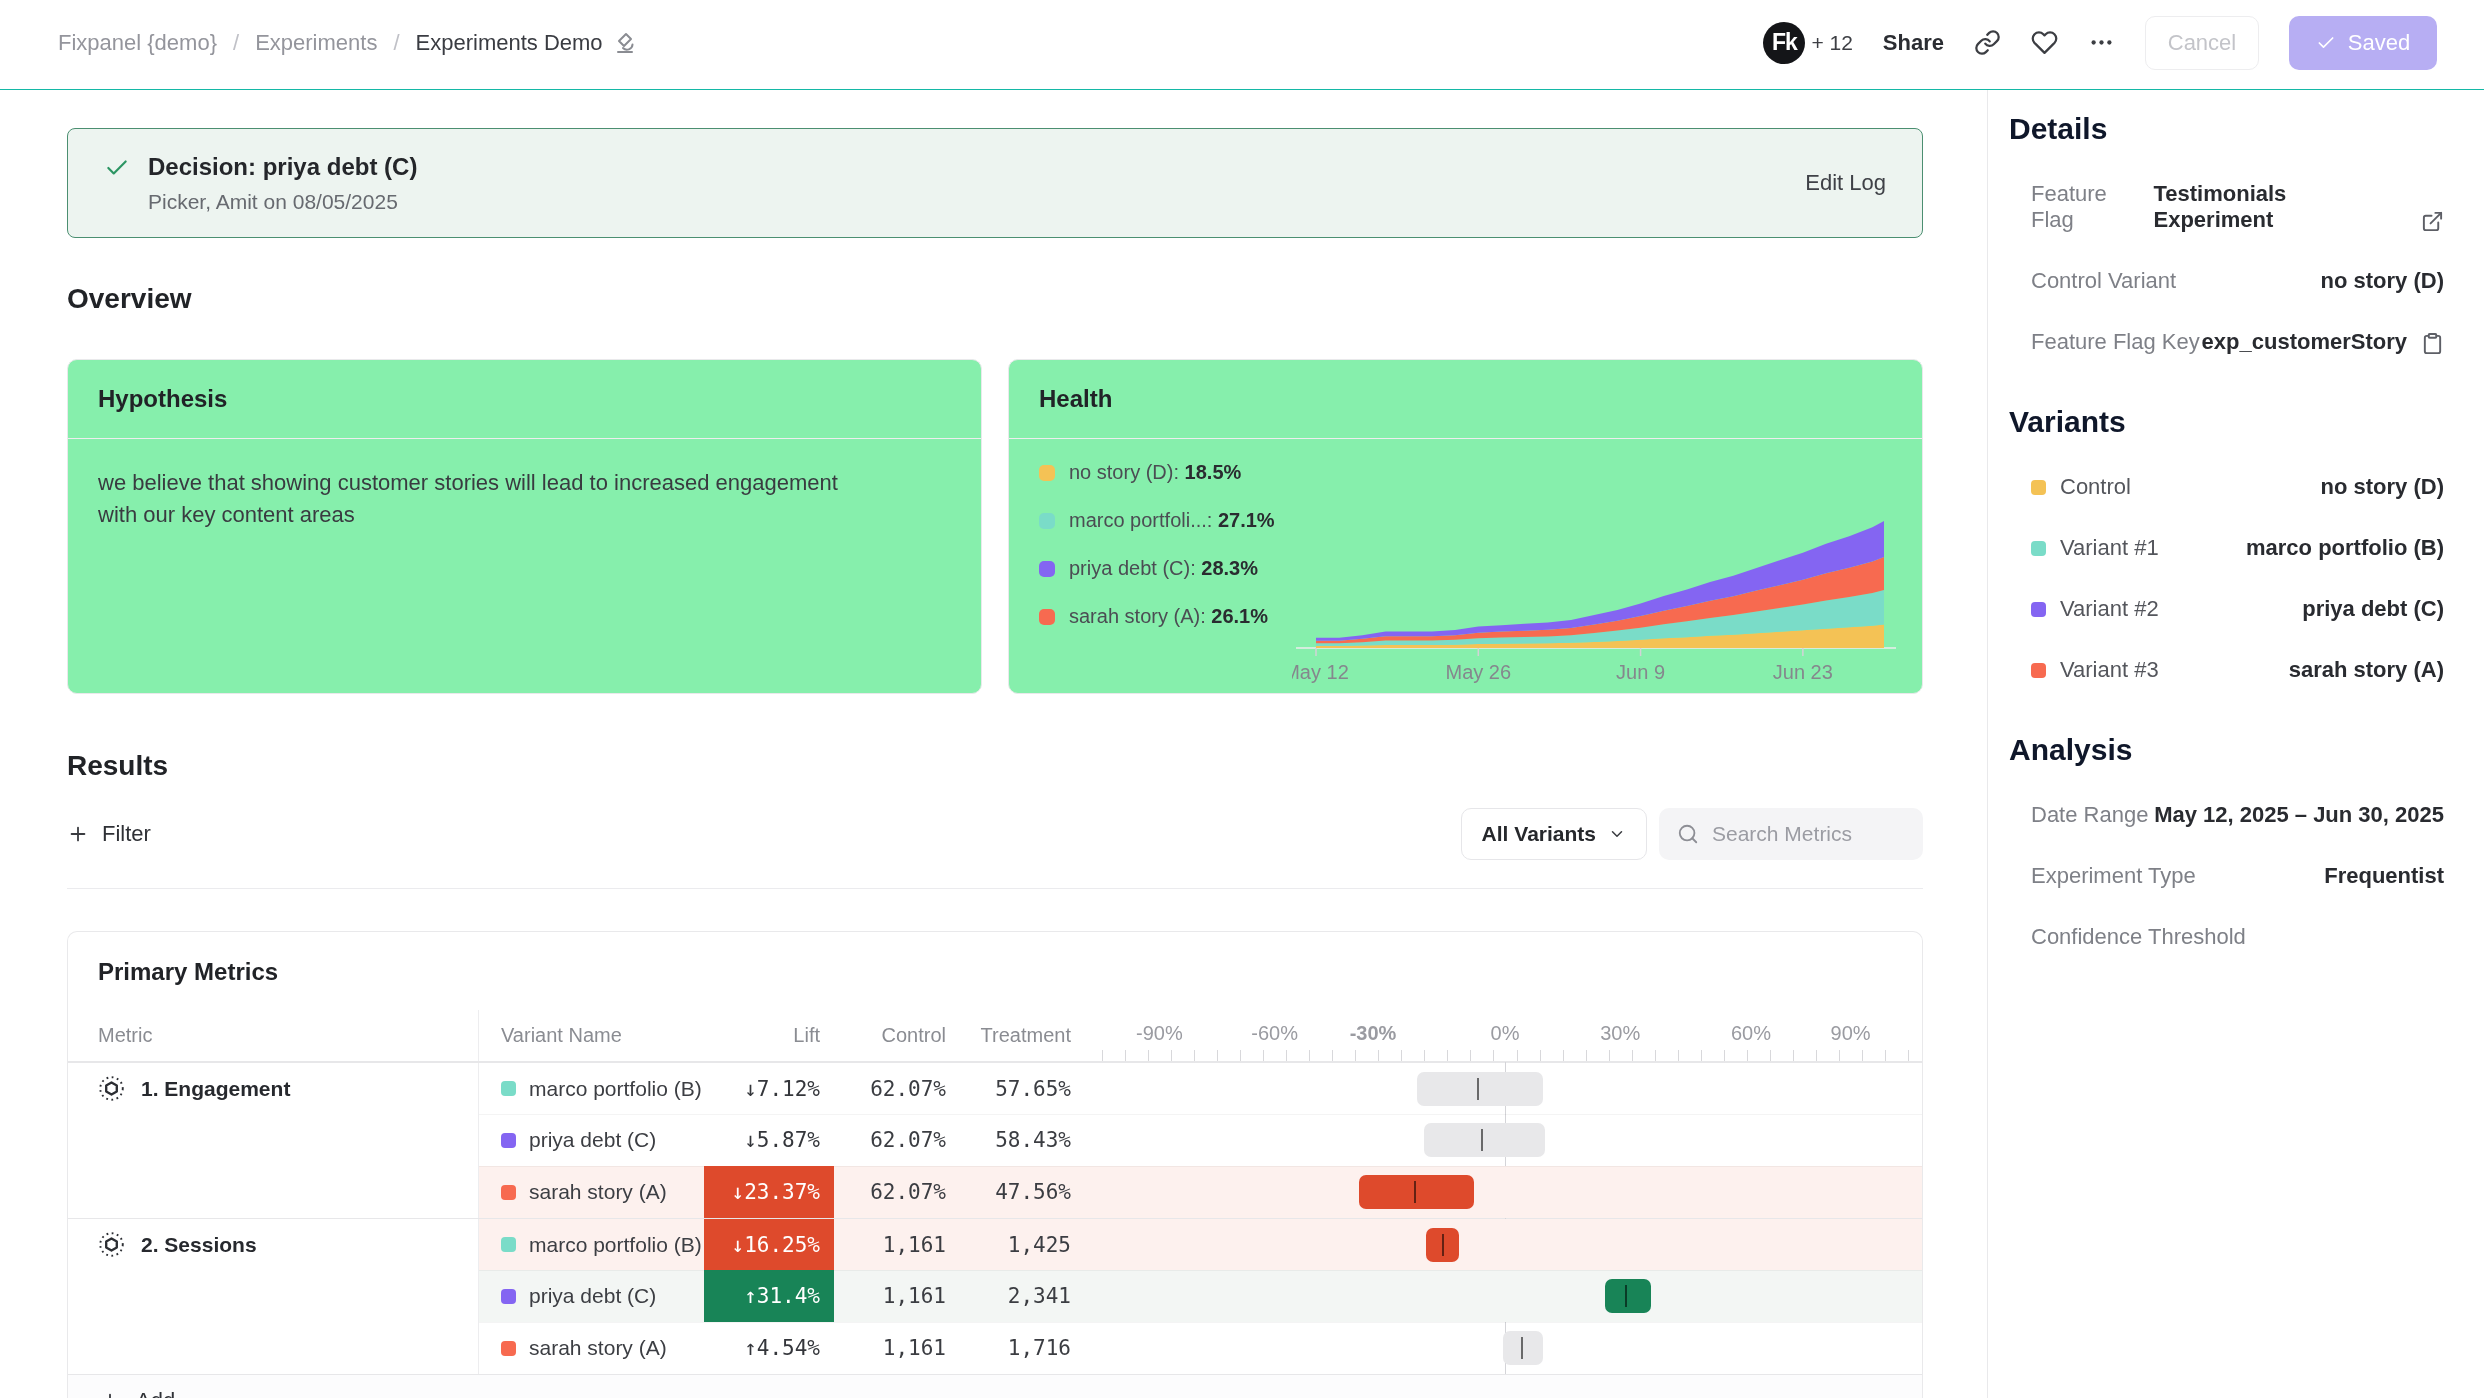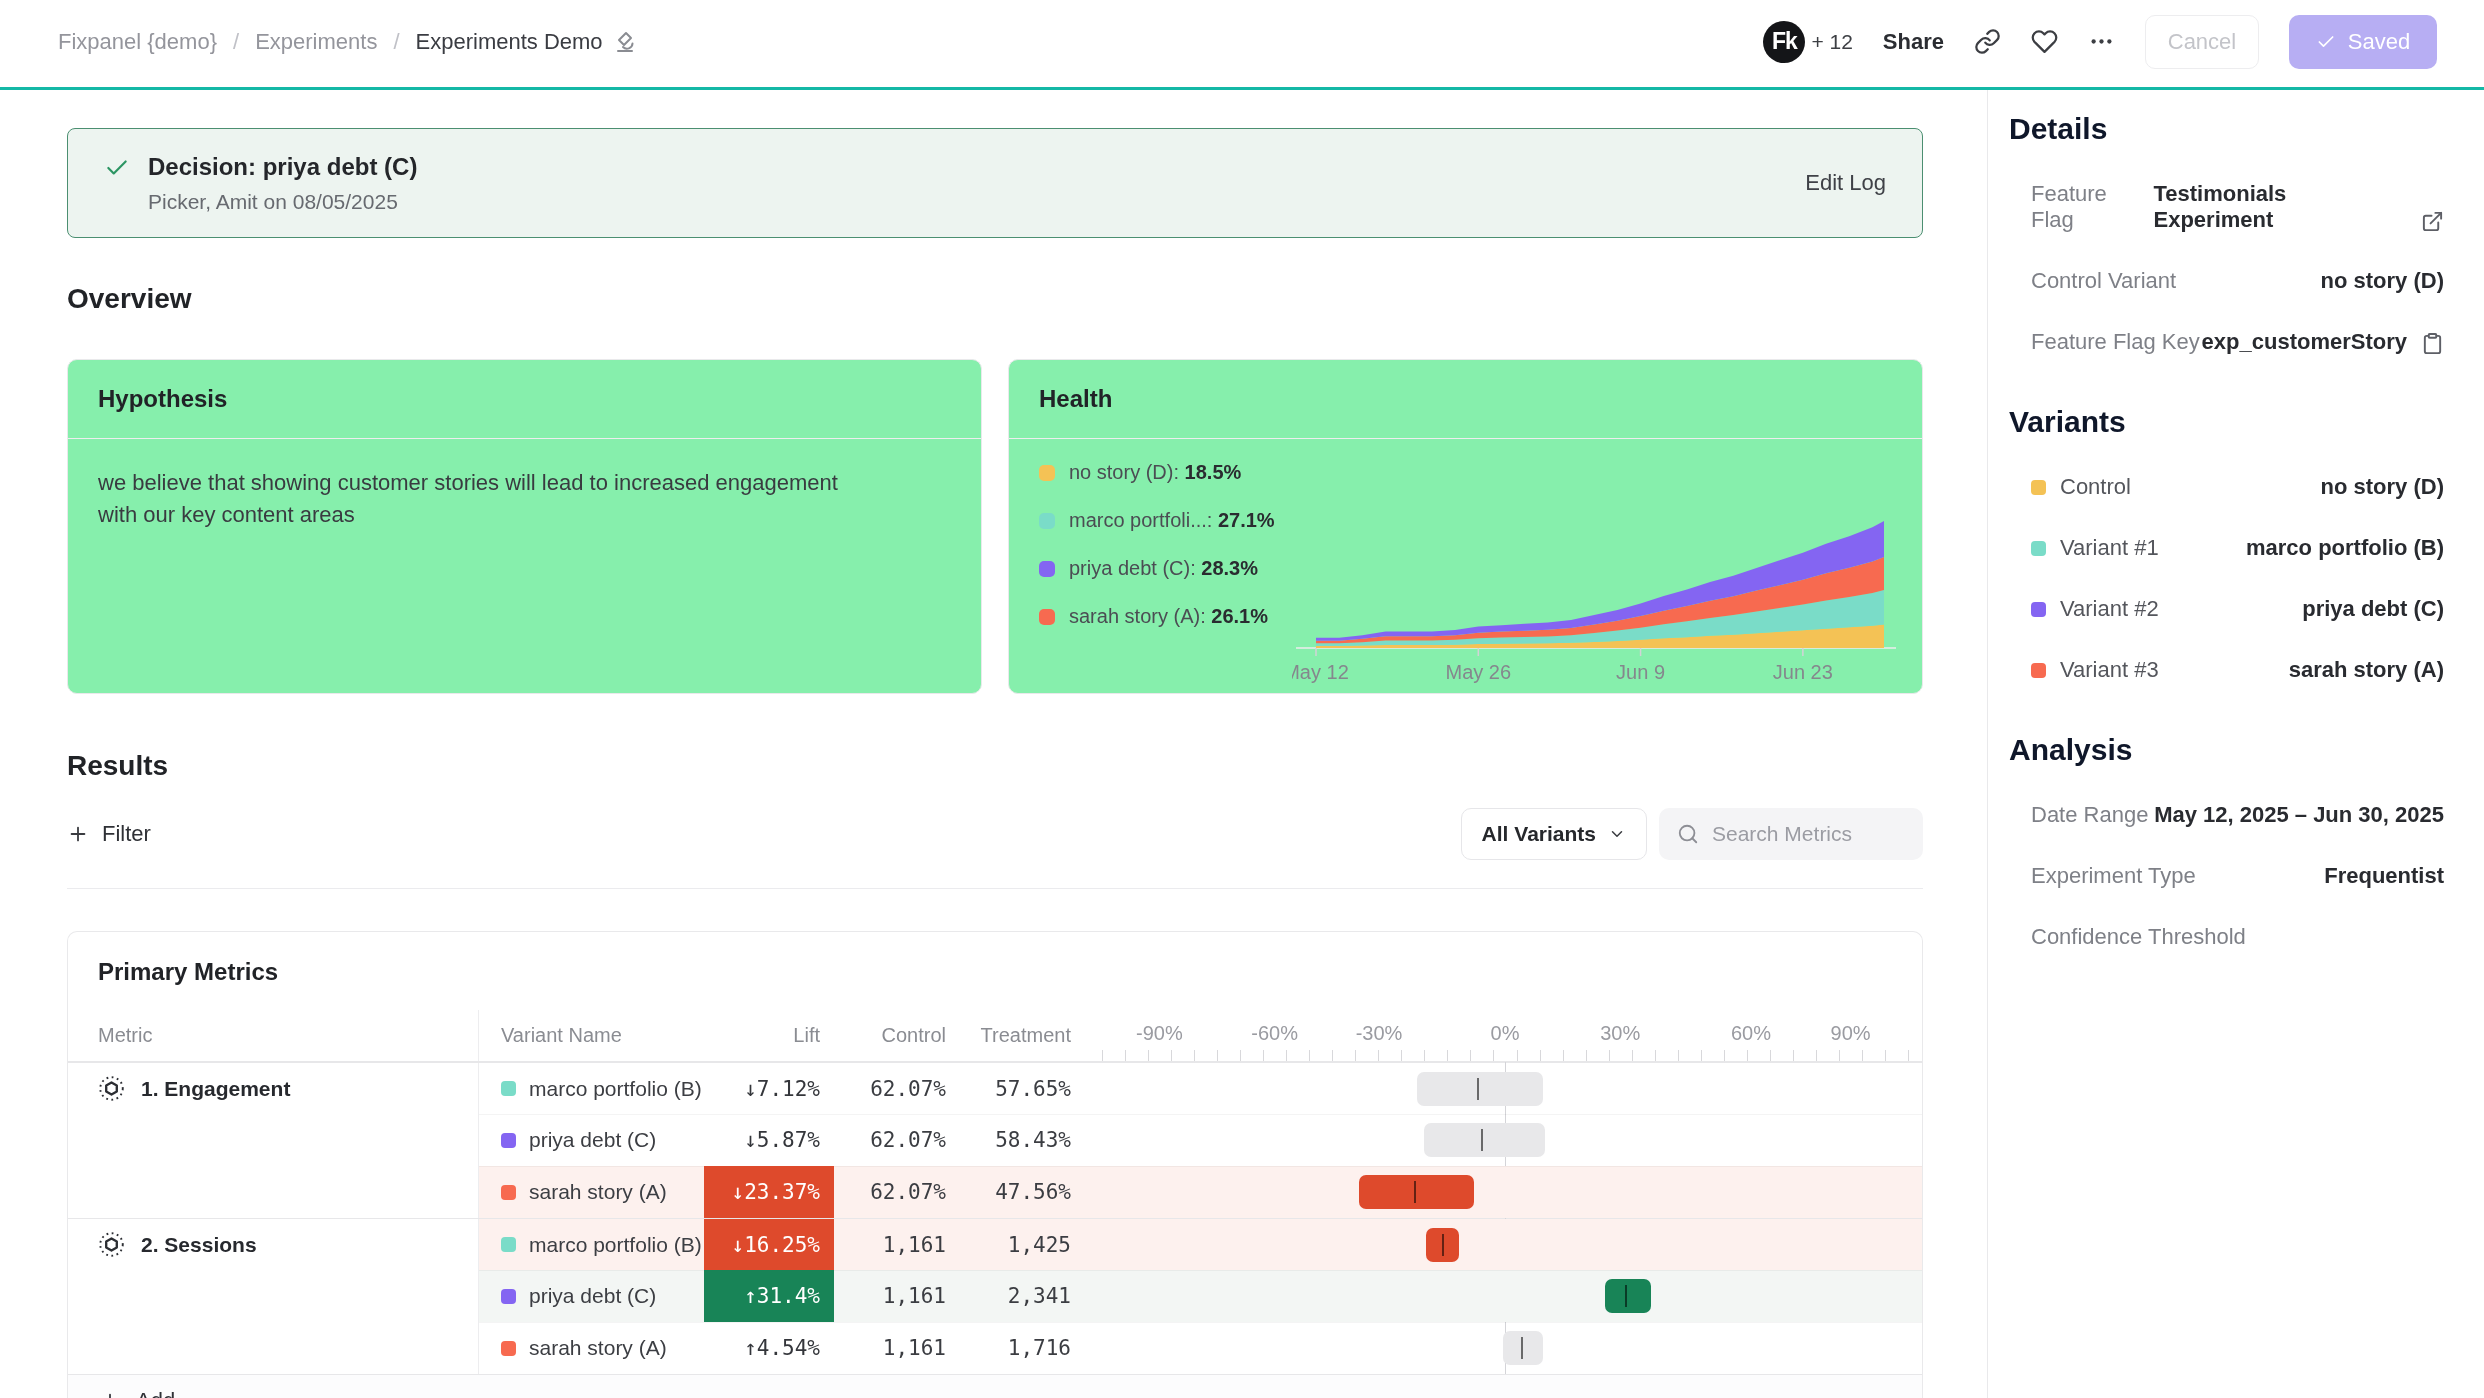--- a/index.html
+++ b/index.html
@@ -8,21 +8,21 @@
     font-family: "Liberation Sans", sans-serif;
     background: #ffffff; color: #2c2e33; position: relative;
   }
   svg { display: block; }
   .icon { display: inline-flex; align-items: center; justify-content: center; flex: none; }
   .icon svg { width: 100%; height: 100%; }
 
   
   header {
     height: 90px; display: flex; align-items: center;
-    padding: 0 47px 4px 58px; border-bottom: 3px solid #14b8a6; background:#fff;
+    padding: 0 47px 4px 58px; border-bottom: 1px solid #14b8a6; background:#fff;
   }
   .breadcrumb { display: flex; align-items: center; gap: 16px; font-size: 22px; }
   .crumb { color: #94959c; cursor: pointer; }
   .crumb-sep { color: #c0c1c7; }
   .crumb-current { color: #3a3c42; font-weight: 500; display: flex; align-items: center; gap: 10px; }
   .hdr-right { margin-left: auto; display: flex; align-items: center; gap: 30px; }
   .avatar-group { display: flex; align-items: center; gap: 6px; }
   .avatar { width: 42px; height: 42px; border-radius: 50%; background: #141518; color: #fff;
     display: flex; align-items: center; justify-content: center; font-size: 23px; font-weight: bold; letter-spacing: -1px; }
   .collab { font-size: 21px; color: #3d3f44; }
@@ -291,21 +291,21 @@
       <div class="pm-title">Primary Metrics</div>
       <div class="pm-head">
         <div class="hc c-metric">Metric</div>
         <div class="hc c-variant">Variant Name</div>
         <div class="hc c-lift">Lift</div>
         <div class="hc c-control">Control</div>
         <div class="hc c-treat">Treatment</div>
         <div class="hc c-chart" id="pm-axis">
             <span class="axis-label" style="left: 80.4px;">-90%</span>
             <span class="axis-label" style="left: 195.6px;">-60%</span>
-            <span class="axis-label" style="left: 300px;">-30%</span>
+            <span class="axis-label" style="left: 294px; font-weight: bold;">-30%</span>
             <span class="axis-label" style="left: 426px;">0%</span>
             <span class="axis-label" style="left: 541.2px;">30%</span>
             <span class="axis-label" style="left: 672px;">60%</span>
             <span class="axis-label" style="left: 771.6px;">90%</span>
             <span class="axis-tick" style="left: 22.8px;"></span>
             <span class="axis-tick" style="left: 45.84px;"></span>
             <span class="axis-tick" style="left: 68.88px;"></span>
             <span class="axis-tick" style="left: 91.92px;"></span>
             <span class="axis-tick" style="left: 114.96px;"></span>
             <span class="axis-tick" style="left: 138px;"></span>

